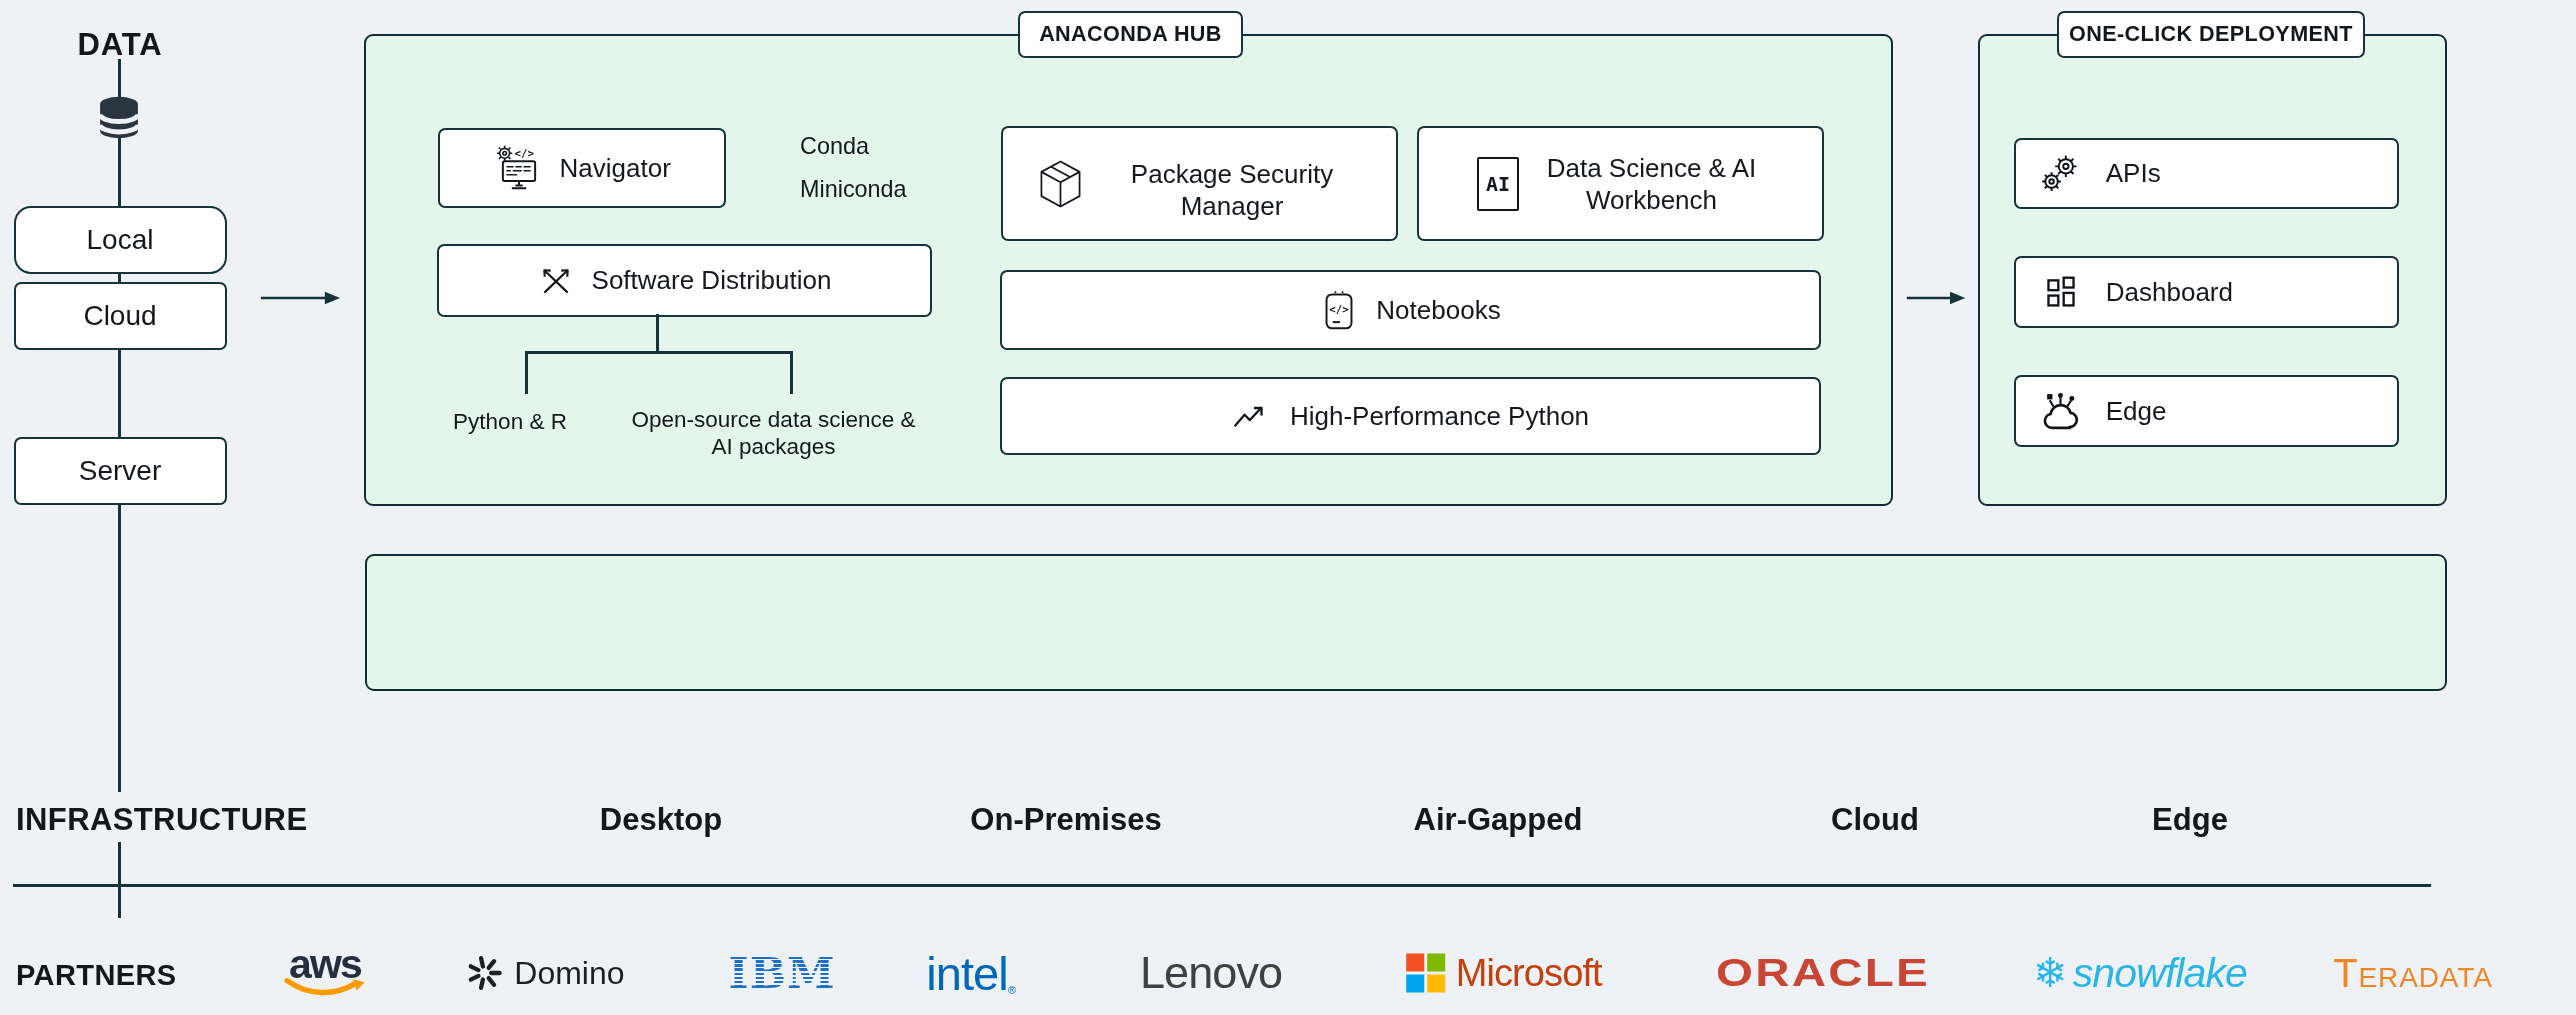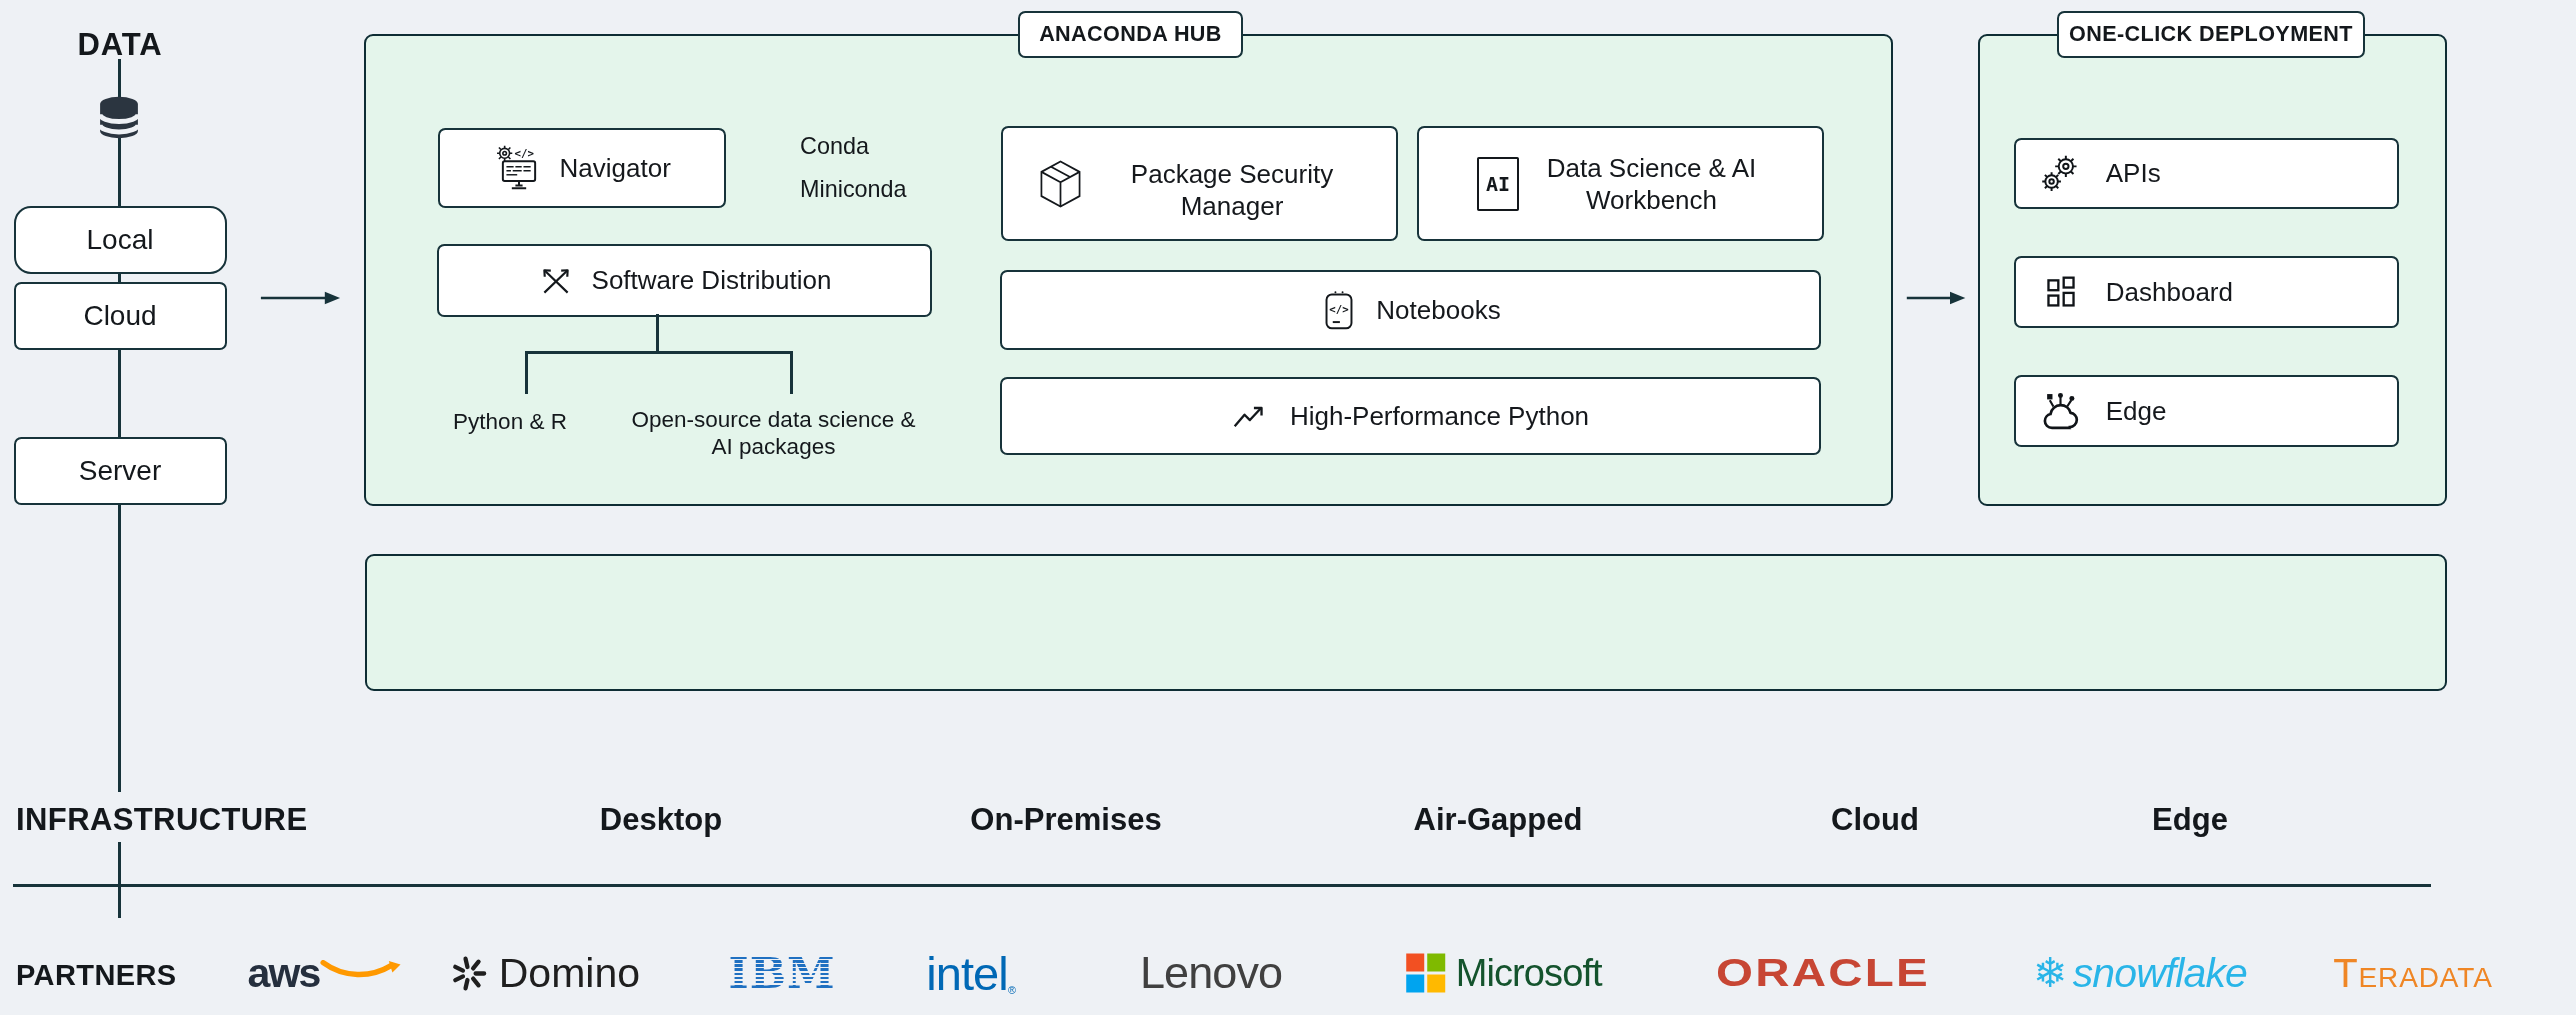--- a/index.html
+++ b/index.html
@@ -26,33 +26,33 @@
 
   .gov-content{position:absolute;left:365px;top:554px;width:1970px;height:133px;z-index:2;
        display:flex;flex-direction:column;align-items:center;justify-content:center;gap:8px;}
   .gov-title{font-size:30px;font-weight:700;}
   .gov-sub{font-size:21.6px;}
 
   .infra-item{position:absolute;top:820px;transform:translate(-50%,-50%);font-size:31px;font-weight:700;white-space:nowrap;}
 
   .partner{position:absolute;top:973px;transform:translate(-50%,-50%);display:flex;align-items:center;white-space:nowrap;z-index:2;}
 
-  .logo-aws{flex-direction:row;align-items:center;}
+  .logo-aws{flex-direction:column;align-items:center;}
   .aws-text{font-size:41px;font-weight:700;letter-spacing:-1.8px;color:#252f3e;line-height:36px;}
-  .logo-domino{gap:10.8px;color:#1f1f1f;font-size:41px;font-weight:500;}
+  .logo-domino{gap:10.8px;color:#1f1f1f;font-size:32px;font-weight:500;}
   .ibm-text{font-family:"DejaVu Serif","Liberation Serif",serif;font-weight:900;font-size:43px;letter-spacing:0.9px;
        color:#1f70c1;
        background-image:repeating-linear-gradient(to bottom,#1f70c1 0 2.7px,rgba(255,255,255,0) 2.7px 4.1px);
        -webkit-background-clip:text;background-clip:text;-webkit-text-fill-color:transparent;}
   .intel-text{font-size:47px;font-weight:400;letter-spacing:-0.9px;color:#0068b5;}
   .intel-reg{font-size:10.8px;color:#0068b5;align-self:flex-end;margin-bottom:5.4px;}
   .lenovo-text{font-size:45px;font-weight:400;letter-spacing:-0.9px;color:#404040;}
   .logo-ms{gap:10.8px;}
   .ms-grid{display:grid;grid-template-columns:18px 18px;grid-template-rows:18px 18px;gap:2.7px;}
-  .ms-text{font-size:38px;font-weight:400;color:#14532d;letter-spacing:-0.9px;}
+  .ms-text{font-size:38px;font-weight:400;color:#c2410c;letter-spacing:-0.9px;}
   .oracle-text{font-size:38px;font-weight:700;letter-spacing:1.8px;color:#c74634;transform:scaleX(1.25);transform-origin:center;}
   .logo-snowflake{gap:5.4px;color:#29b5e8;}
   .sf-glyph{font-size:41px;line-height:41px;}
   .sf-text{font-size:41px;font-weight:500;letter-spacing:-0.9px;font-style:italic;}
   .teradata-text{font-size:40px;font-weight:500;color:#ef8625;font-variant:small-caps;letter-spacing:0.9px;}
 
   svg{display:block;}
 </style>
 </head>
 <body>

